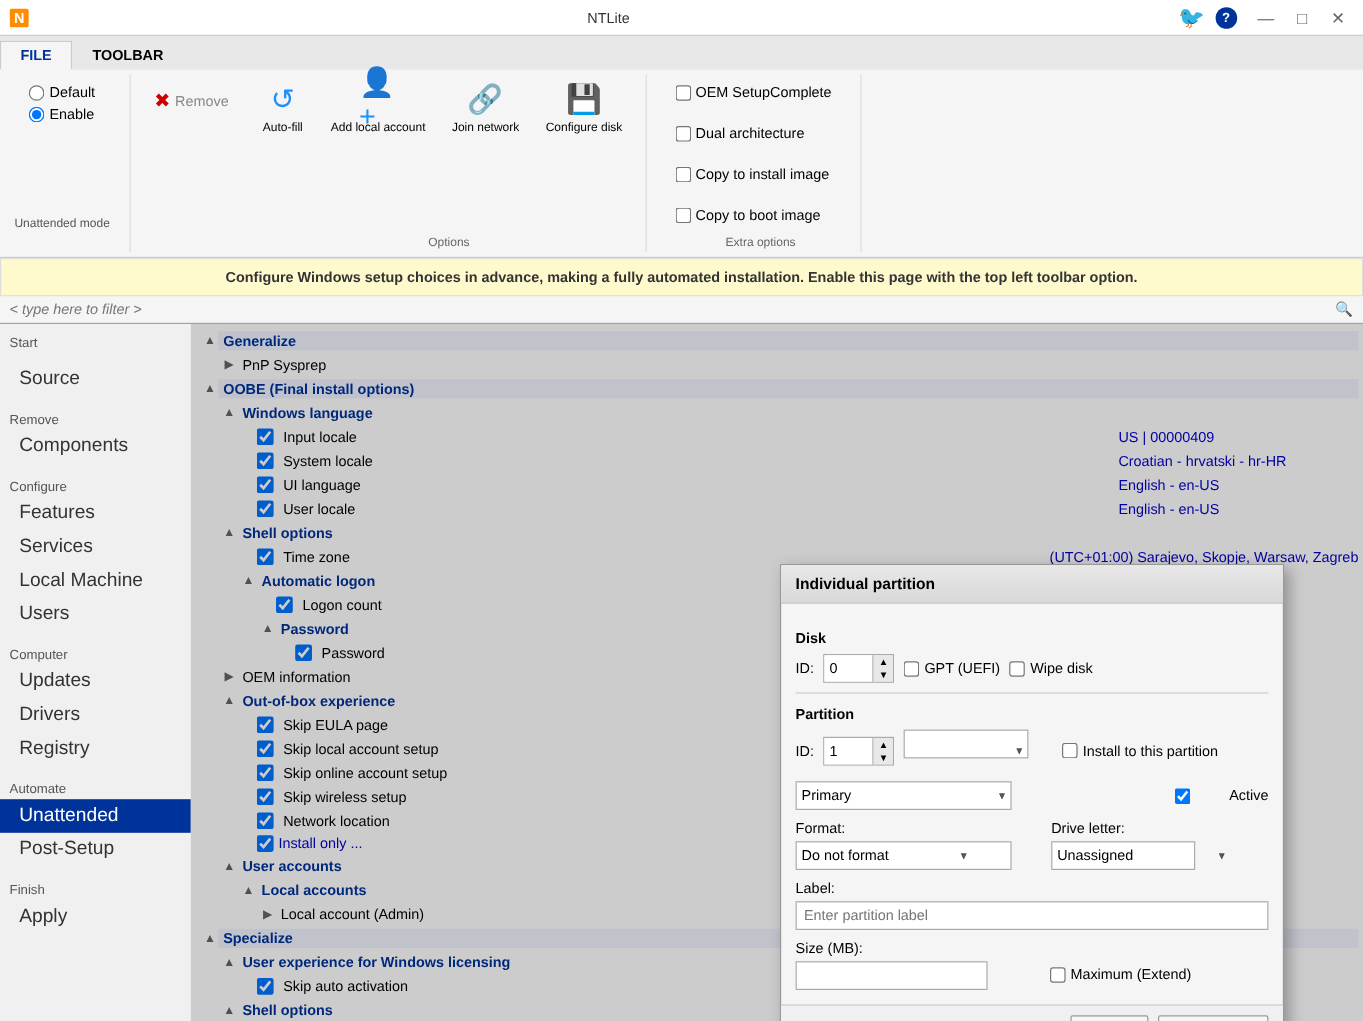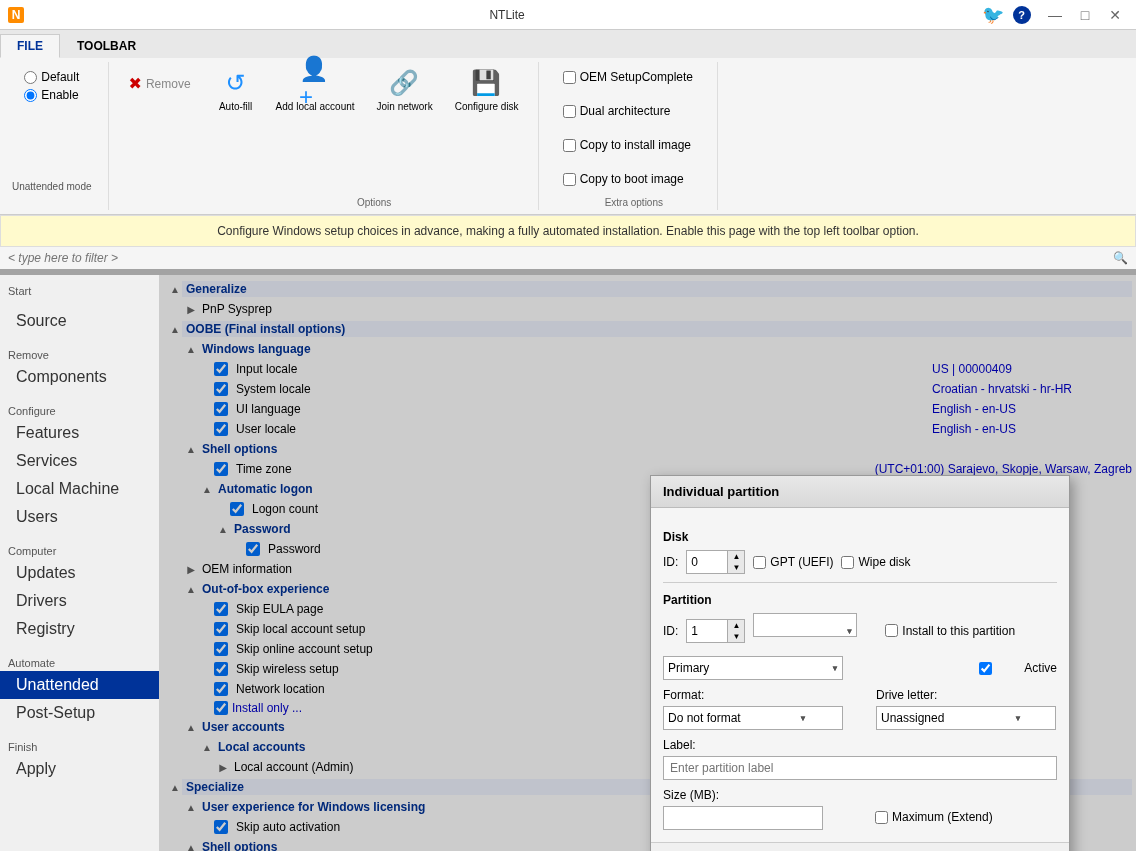--- a/index.html
+++ b/index.html
@@ -32,34 +32,34 @@
     .ribbon-btn-icon { width: 32px; height: 32px; margin-bottom: 2px; display: flex; align-items: center; justify-content: center; font-size: 24px; }
     .ribbon-btn-label { font-size: 10px; text-align: center; line-height: 1.2; }
     .radio-group { display: flex; flex-direction: column; gap: 4px; padding: 8px 12px; }
     .radio-item { display: flex; align-items: center; gap: 4px; cursor: pointer; }
     .unattended-mode { margin-top: auto; font-size: 10px; color: #555; padding: 2px 4px; }
     .extra-options { display: flex; flex-direction: column; gap: 20px; padding: 8px 12px; justify-content: space-between; }
     .extra-option-item { display: flex; align-items: center; gap: 4px; }
     .remove-btn { display: flex; align-items: center; gap: 4px; padding: 4px 8px; cursor: pointer; color: #888; font-size: 12px; }
 
     
-    .info-bar { background: #fffacd; border: 1px solid #ddd; padding: 8px 16px; font-size: 12px; color: #333; text-align: center; }
+    .info-bar { background: #fffacd; border: 1px solid #ddd; padding: 8px 16px; font-size: 12px; color: #333; text-align: center; font-weight: bold; }
 
     
     .main-layout { display: flex; height: calc(851px - 30px - 130px - 36px - 24px); }
 
     
     .sidebar { width: 160px; background: #f0f0f0; border-right: 1px solid #ccc; display: flex; flex-direction: column; overflow-y: auto; }
     .sidebar-section { padding: 4px 0; }
     .sidebar-section-label { padding: 6px 8px 2px 8px; font-size: 11px; color: #555; font-weight: normal; }
     .sidebar-item { padding: 5px 8px 5px 16px; cursor: pointer; font-size: 16px; color: #333; }
     .sidebar-item.active { background: #003399; color: white; }
 
     
-    .filter-bar { display: flex; padding: 4px 8px; background: #f5f5f5; border-bottom: 6px solid #a3a3a3; }
+    .filter-bar { display: flex; padding: 4px 8px; background: #f5f5f5; border-bottom: 1px solid #a3a3a3; }
     .filter-input { flex: 1; border: none; background: transparent; outline: none; color: #aaa; font-style: italic; font-size: 12px; }
     .filter-search-icon { color: #888; }
 
     
     .content-area { flex: 1; overflow-y: auto; background: white; position: relative; }
     .tree-view { padding: 4px 0; }
     .tree-item { display: flex; align-items: center; padding: 2px 4px; cursor: pointer; }
     .tree-item .indent { display: inline-block; }
     .tree-item .expand-icon { width: 14px; text-align: center; color: #666; font-size: 10px; }
     .tree-item .item-label { flex: 1; padding: 1px 4px; }
@@ -513,21 +513,21 @@
               <div class="modal-select-wrapper" style="width:148px;">
                 <select style="appearance:none; border:1px solid #aaa; background:white; padding:2px 20px 2px 4px; height:24px; width:180px; cursor:pointer; font-size:12px;">
                   <option>Do not format</option>
                 </select>
                 <span style="position:absolute; right:4px; top:50%; transform:translateY(-50%); font-size:8px; pointer-events:none; color:#555;">▼</span>
               </div>
             </div>
             <div class="modal-label-field" style="margin-left:20px;">
               <span>Drive letter:</span>
               <div class="modal-select-wrapper" style="width:150px;">
-                <select style="appearance:none; border:1px solid #aaa; background:white; padding:2px 20px 2px 4px; height:24px; width:180px; cursor:pointer; font-size:12px;">
+                <select style="appearance:none; border:1px solid #aaa; background:white; padding:2px 20px 2px 4px; height:24px; width:120px; cursor:pointer; font-size:12px;">
                   <option>Unassigned</option>
                 </select>
                 <span style="position:absolute; right:4px; top:50%; transform:translateY(-50%); font-size:8px; pointer-events:none; color:#555;">▼</span>
               </div>
             </div>
           </div>
 
           <div class="modal-label-field" style="margin-bottom:8px;">
             <span>Label:</span>
             <input type="text" class="modal-text-input" placeholder="Enter partition label" style="">

